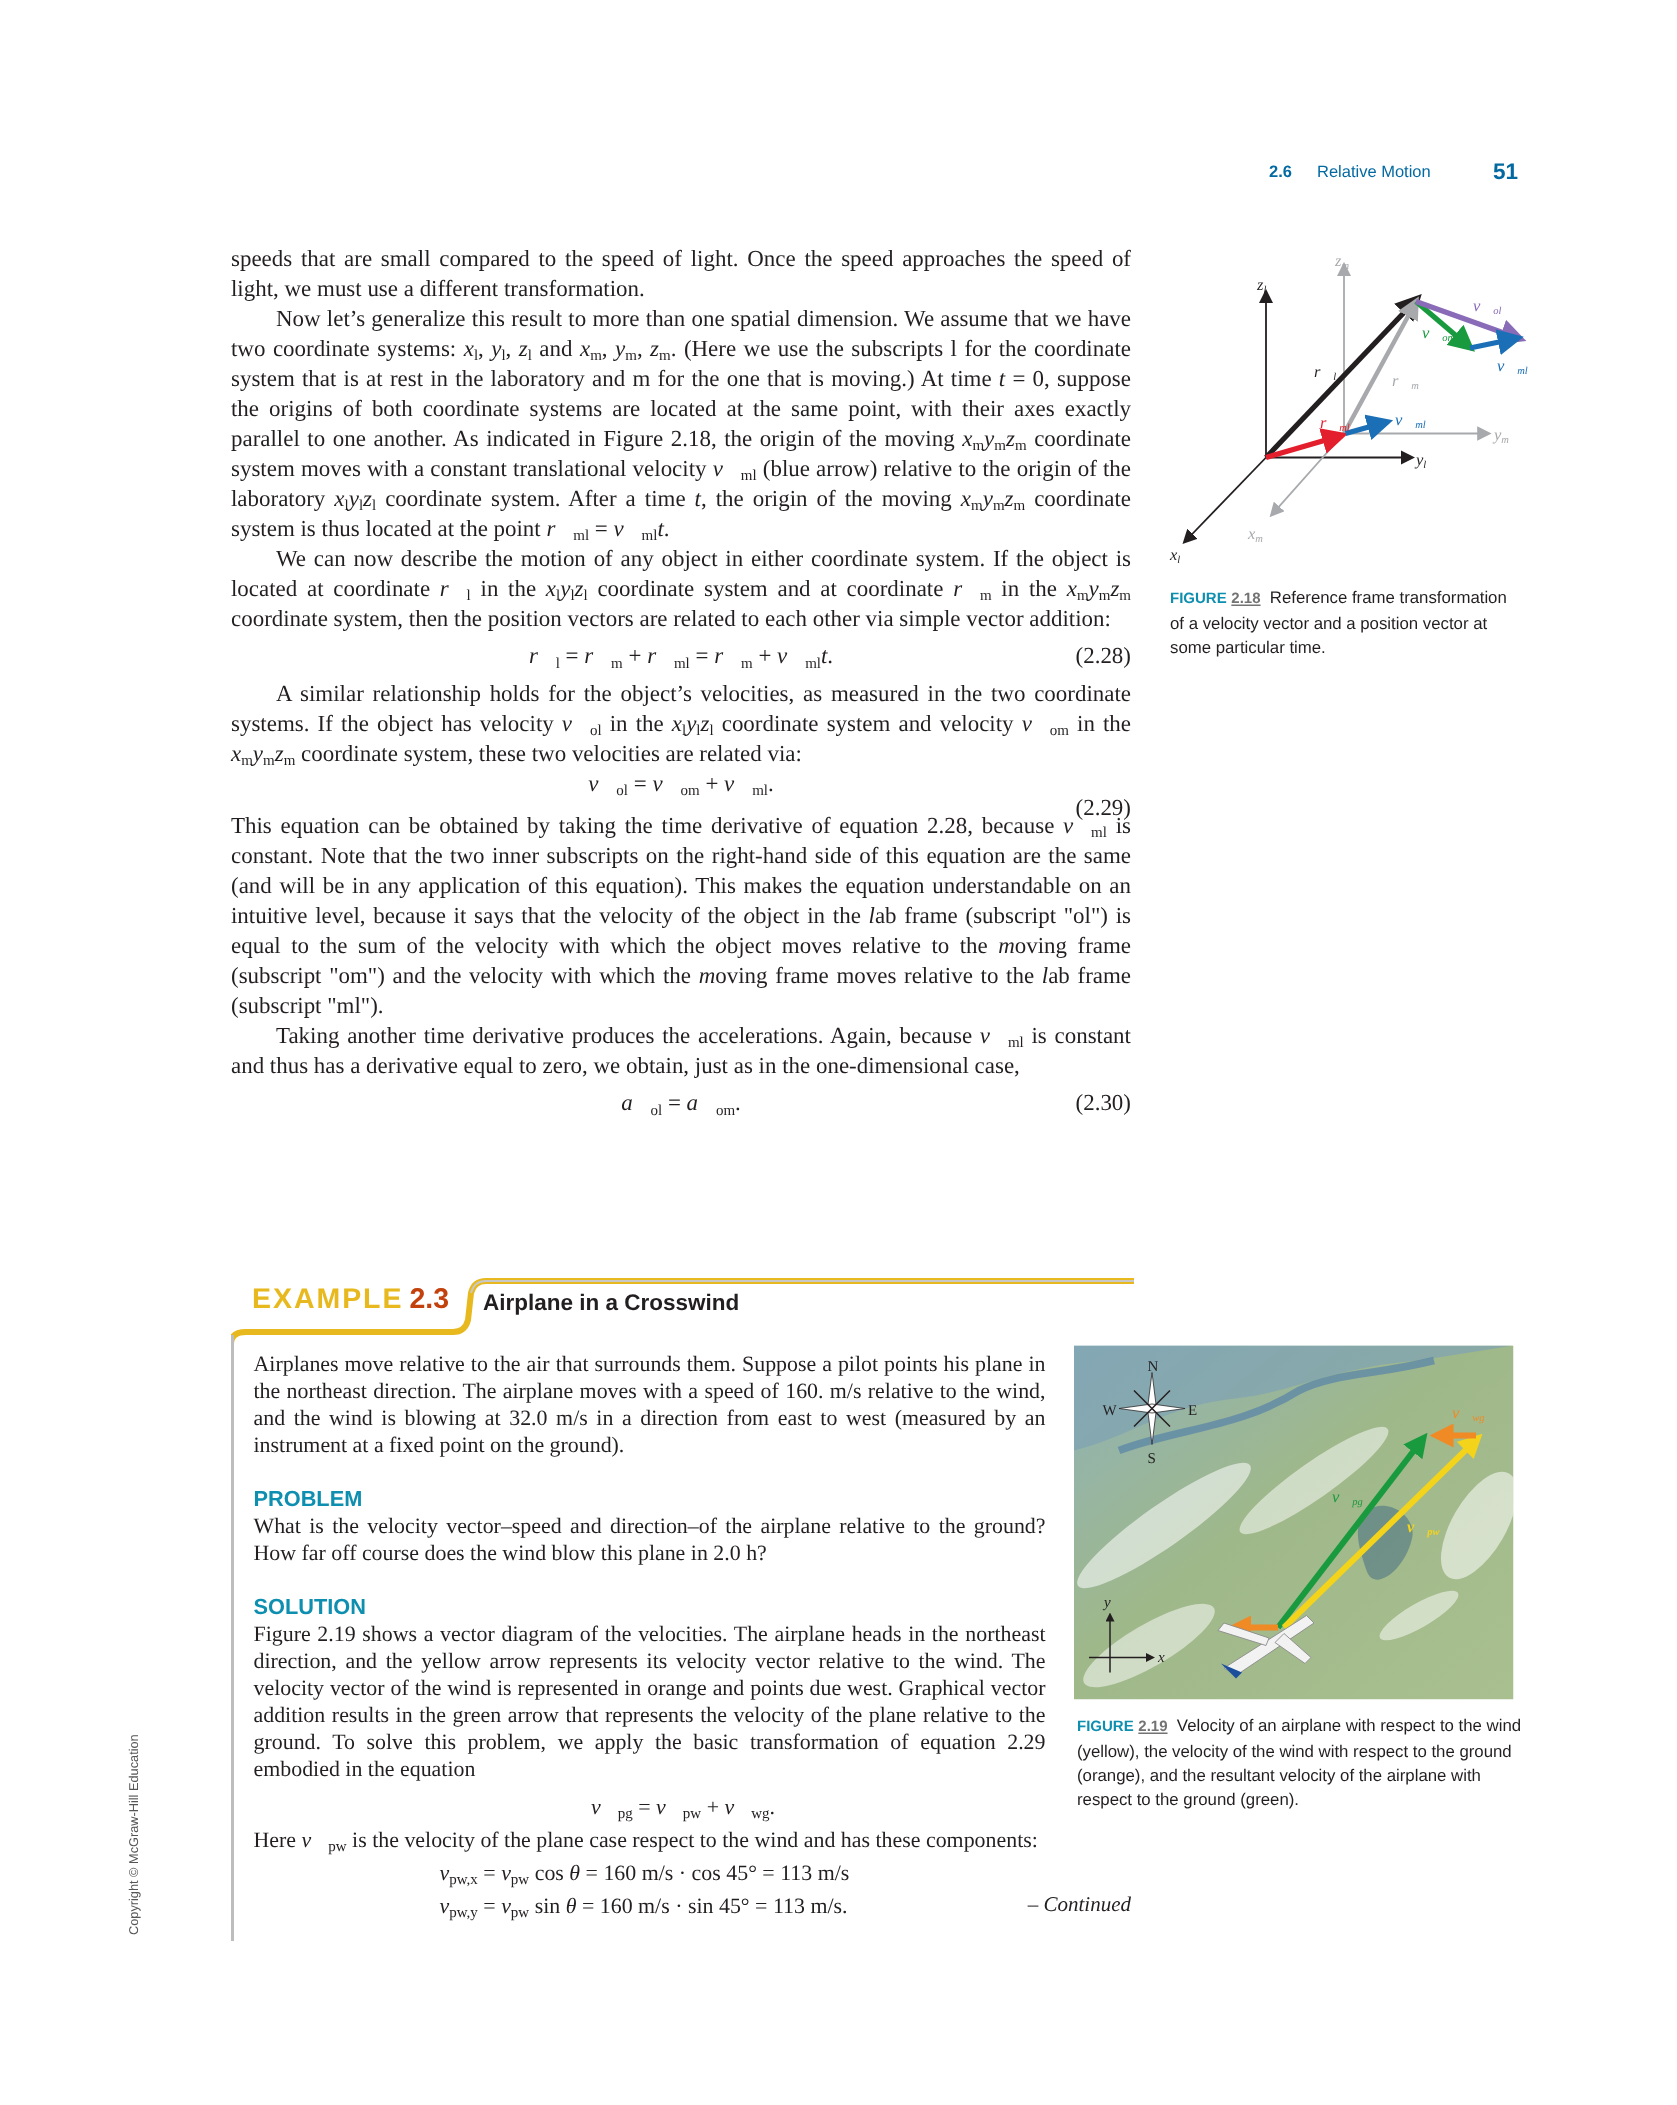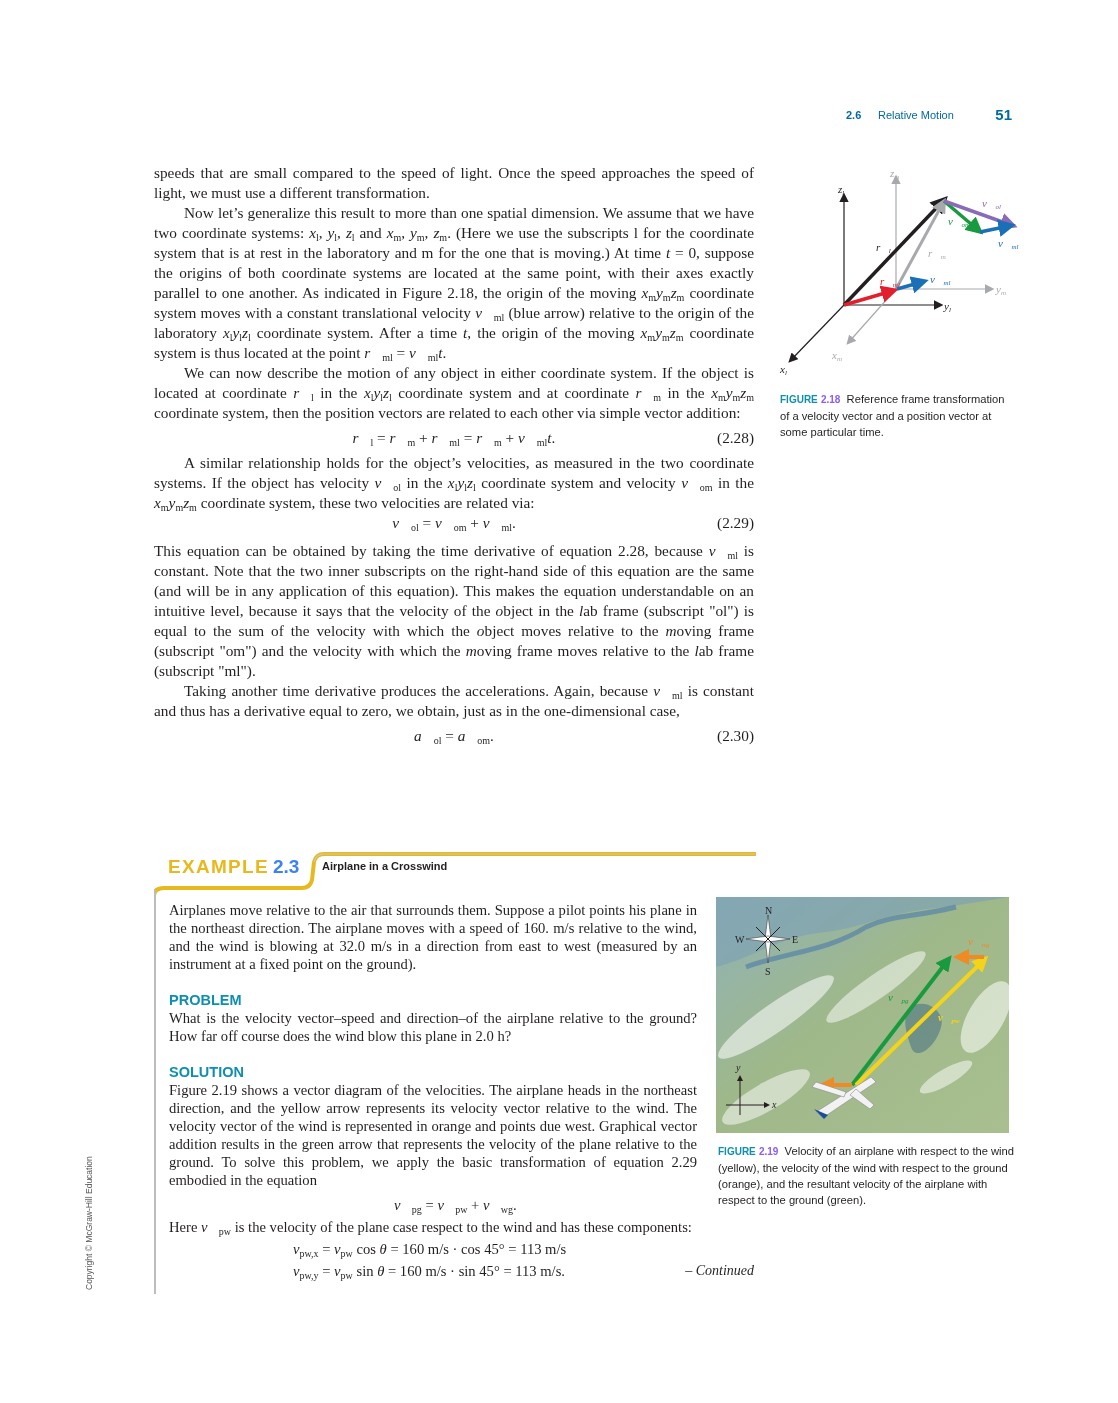--- a/index.html
+++ b/index.html
@@ -21,30 +21,30 @@
   .main-col p.indent { text-indent: 30px; }
   .v { font-style: italic; }
   sub { font-size: 10px; line-height: 0; vertical-align: -3px; }
   .eq-row { position: relative; height: 30px; }
   .eq-row .eq { position: absolute; left: 0; right: 0; text-align: center; top: 5px; }
   .eq-row .eq-num { position: absolute; right: 0; top: 5px; }
 
   .fig218 { position: absolute; left: 776px; top: 165px; width: 250px; height: 220px; }
   .cap { font-family: "Liberation Sans", "DejaVu Sans", sans-serif; font-size: 11.2px; line-height: 16px; color: #231f20; }
   .cap .fig-label { color: #0e8fb0; font-weight: bold; font-size: 10px; }
-  .cap .fig-num { color: #8b5cf6; }
+  .cap .fig-num { color: #737373; text-decoration: underline; }
   .cap218 { position: absolute; left: 780px; top: 391px; width: 230px; }
   .cap219 { position: absolute; left: 718px; top: 1143px; width: 298px; }
 
   .example-head { position: absolute; left: 154px; top: 852px; width: 602px; height: 46px; }
   .ex-label { position: absolute; left: 14px; top: 4px; font-family: "Liberation Sans", "DejaVu Sans", sans-serif;
     font-size: 19px; font-weight: bold; letter-spacing: 1.3px; color: #e8b91e; }
-  .ex-num { color: #3b82f6; letter-spacing: 0; margin-left: 4px; }
+  .ex-num { color: #c2410c; letter-spacing: 0; margin-left: 4px; }
   .ex-title { position: absolute; left: 168px; top: 8px; font-family: "Liberation Sans", "DejaVu Sans", sans-serif;
-    font-size: 11px; font-weight: bold; color: #231f20; }
+    font-size: 15px; font-weight: bold; color: #231f20; }
   .ex-frame { position: absolute; left: 0; top: 0; width: 602px; height: 46px; }
 
   .ex-body { position: absolute; left: 169px; top: 901px; width: 528px; font-size: 14.6px; line-height: 18px; text-align: justify; }
   .ex-body p { margin: 0; }
   .ex-sub { font-family: "Liberation Sans", "DejaVu Sans", sans-serif; font-weight: bold; font-size: 14.5px; color: #0e8fb0; margin-top: 18px !important; line-height: 18px; }
   .ex-left-rule { position: absolute; left: 154px; top: 890px; width: 2px; height: 404px; background: #bdbdbd; }
 
   .ex-eqs { position: absolute; left: 169px; top: 1196px; width: 585px; font-size: 14.6px; line-height: 18px; }
   .ex-eqs .center { text-align: center; padding-left: 50px; }
   .ex-eqs .line { position: relative; height: 22px; }
@@ -79,21 +79,21 @@
     <div class="eq"><span class="v">r⃗</span><sub>l</sub> = <span class="v">r⃗</span><sub>m</sub> + <span class="v">r⃗</span><sub>ml</sub> = <span class="v">r⃗</span><sub>m</sub> + <span class="v">v⃗</span><sub>ml</sub><span class="v">t</span>.</div>
     <div class="eq-num">(2.28)</div>
   </div>
 
   <p class="indent">
     <span>A similar relationship holds for the object’s velocities, as measured in the two coordinate systems. If the object has velocity </span><span class="v">v⃗</span><sub>ol</sub><span> in the </span><span class="v">x</span><sub>l</sub><span class="v">y</span><sub>l</sub><span class="v">z</span><sub>l</sub><span> coordinate system and velocity </span><span class="v">v⃗</span><sub>om</sub><span> in the </span><span class="v">x</span><sub>m</sub><span class="v">y</span><sub>m</sub><span class="v">z</span><sub>m</sub><span> coordinate system, these two velocities are related via:</span>
   </p>
 
   <div class="eq-row" style="height:22px">
     <div class="eq" style="top:0"><span class="v">v⃗</span><sub>ol</sub> = <span class="v">v⃗</span><sub>om</sub> + <span class="v">v⃗</span><sub>ml</sub>.</div>
-    <div class="eq-num" style="top:0">(2.29)</div>
+    <div class="eq-num" style="top:16px">(2.29)</div>
   </div>
 
   <p style="margin-top:6px">
     <span>This equation can be obtained by taking the time derivative of equation 2.28, because </span><span class="v">v⃗</span><sub>ml</sub><span> is constant. Note that the two inner subscripts on the right-hand side of this equation are the same (and will be in any application of this equation). This makes the equation understandable on an intuitive level, because it says that the velocity of the </span><span class="v">o</span><span>bject in the </span><span class="v">l</span><span>ab frame (subscript "ol") is equal to the sum of the velocity with which the </span><span class="v">o</span><span>bject moves relative to the </span><span class="v">m</span><span>oving frame (subscript "om") and the velocity with which the </span><span class="v">m</span><span>oving frame moves relative to the </span><span class="v">l</span><span>ab frame (subscript "ml").</span>
   </p>
 
   <p class="indent">
     <span>Taking another time derivative produces the accelerations. Again, because </span><span class="v">v⃗</span><sub>ml</sub><span> is constant and thus has a derivative equal to zero, we obtain, just as in the one-dimensional case,</span>
   </p>
 

